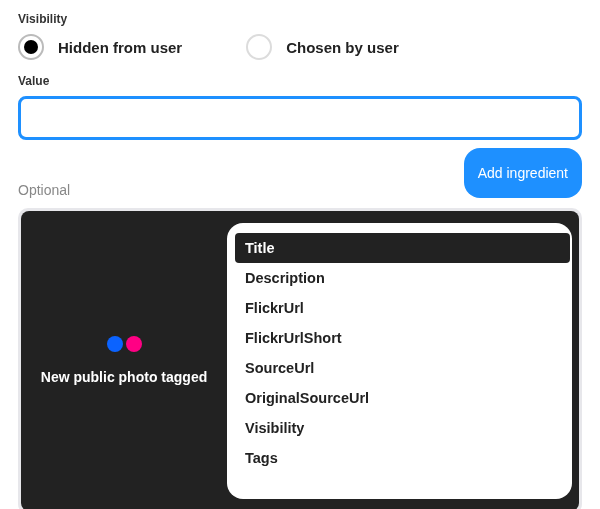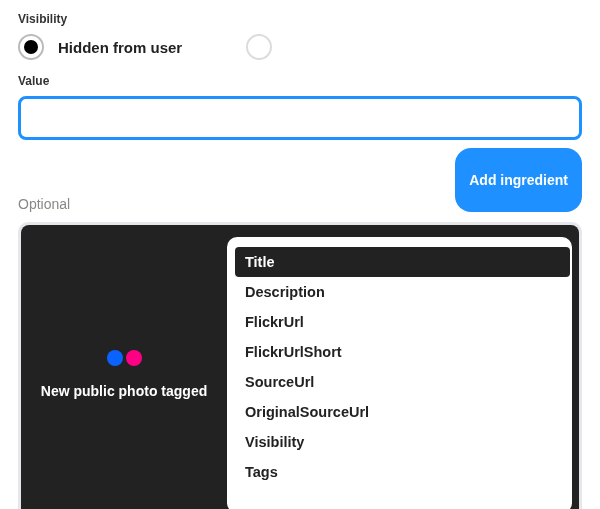--- a/index.html
+++ b/index.html
@@ -9,49 +9,50 @@
   .radio-option{display:flex;align-items:center;gap:14px;cursor:pointer;}
   .radio-outer{width:26px;height:26px;border-radius:50%;border:2px solid #ccc;display:flex;align-items:center;justify-content:center;background:#fff;}
   .radio-inner{width:14px;height:14px;border-radius:50%;background:#000;display:none;}
   .radio-option.selected .radio-inner{display:block;}
   .radio-option.selected .radio-outer{border-color:#bbb;}
   .radio-option:not(.selected) .radio-outer{border-color:#dcdcdc;}
   .radio-label{font-size:15px;font-weight:700;color:#222;}
   .value-input{width:100%;height:44px;border:3px solid #1e90ff;border-radius:8px;padding:8px 12px;font-size:16px;outline:none;margin-bottom:6px;background:#fff;}
   .below-row{display:flex;justify-content:space-between;align-items:flex-end;margin-top:2px;}
   .optional{font-size:14px;color:#888;}
-  .add-btn{background:#1e90ff;color:#fff;font-weight:700;font-size:14px;border:none;border-radius:16px;padding:24px 14px;cursor:pointer;}
+  .add-btn{background:#1e90ff;color:#fff;font-weight:400;font-size:14px;border:none;border-radius:16px;padding:17px 14px;cursor:pointer;}
   .panel-wrap{position:relative;margin-top:10px;border-radius:10px;background:#e7e7eb;padding:3px;}
   .panel{background:#222;border-radius:8px;width:100%;height:300px;display:flex;}
   .left{width:206px;display:flex;flex-direction:column;align-items:center;justify-content:center;color:#fff;padding:0 10px;}
   .logo{display:flex;gap:3px;margin-bottom:16px;}
   .dot{width:16px;height:16px;border-radius:50%;}
   .dot.blue{background:#0b63ff;}
   .dot.pink{background:#ff0084;}
   .left-caption{color:#fff;font-size:14px;font-weight:600;text-align:center;line-height:1.35;}
-  .menu{background:#fff;border-radius:10px;margin:12px 7px 12px 0;flex:1;padding:10px 2px 10px 8px;overflow:hidden;}
+  .menu{background:#fff;border-radius:16px;margin:12px 7px 12px 0;flex:1;padding:10px 2px 10px 8px;overflow:hidden;}
   .menu-item{font-size:14.5px;font-weight:600;color:#222;padding:7px 10px;border-radius:4px;cursor:pointer;}
   .menu-item.selected{background:#222;color:#fff;font-weight:700;}
 </style>
 </head>
 <body>
 
 
 
 <div class="section-label">Visibility</div>
 
 <div class="radio-row">
   <div class="radio-option selected">
     <span class="radio-outer">
         <span class="radio-inner"></span>
       </span>
     <span class="radio-label">Hidden from user</span>
   </div>
   <div class="radio-option" style="margin-left:24px;">
     <span class="radio-outer"></span>
+    <span class="radio-label">Chosen by user</span>
   </div>
 </div>
 
 <div class="section-label">Value</div>
 <input class="value-input" type="text" autofocus="" value="" style="">
 
 <div class="below-row">
   <span class="optional">Optional</span>
   <button class="add-btn">Add ingredient</button>
 </div>

